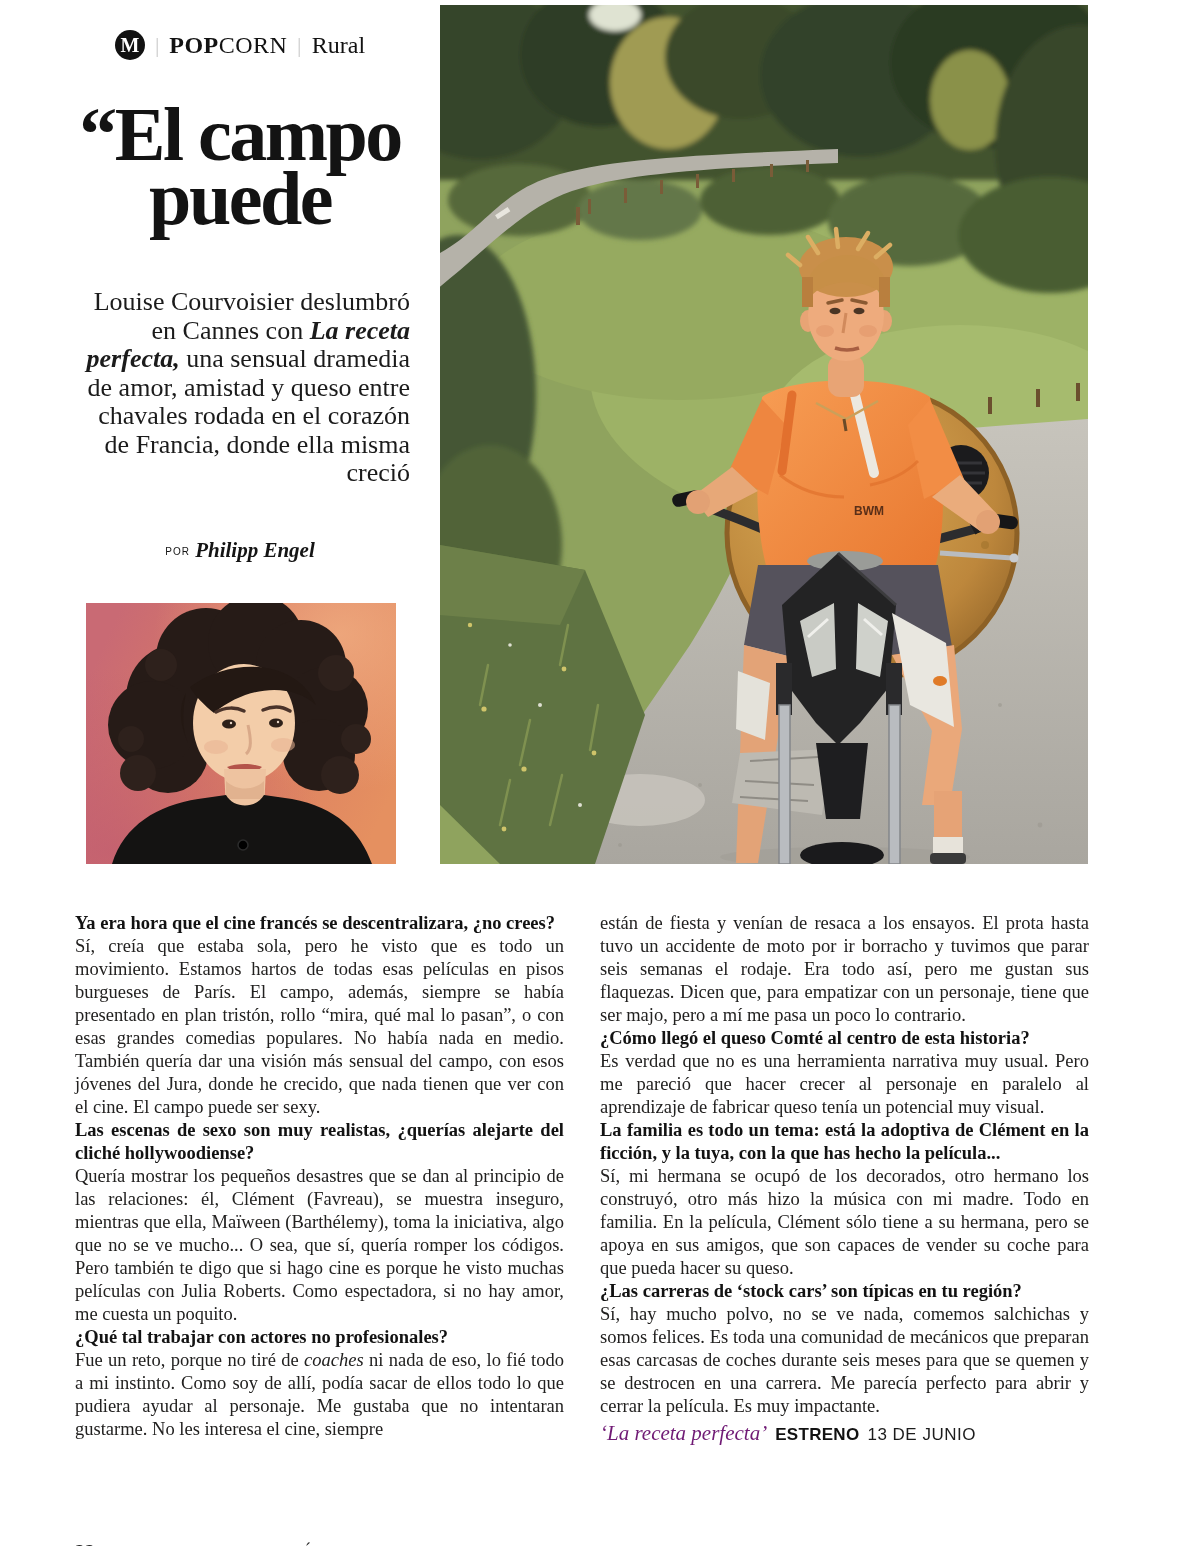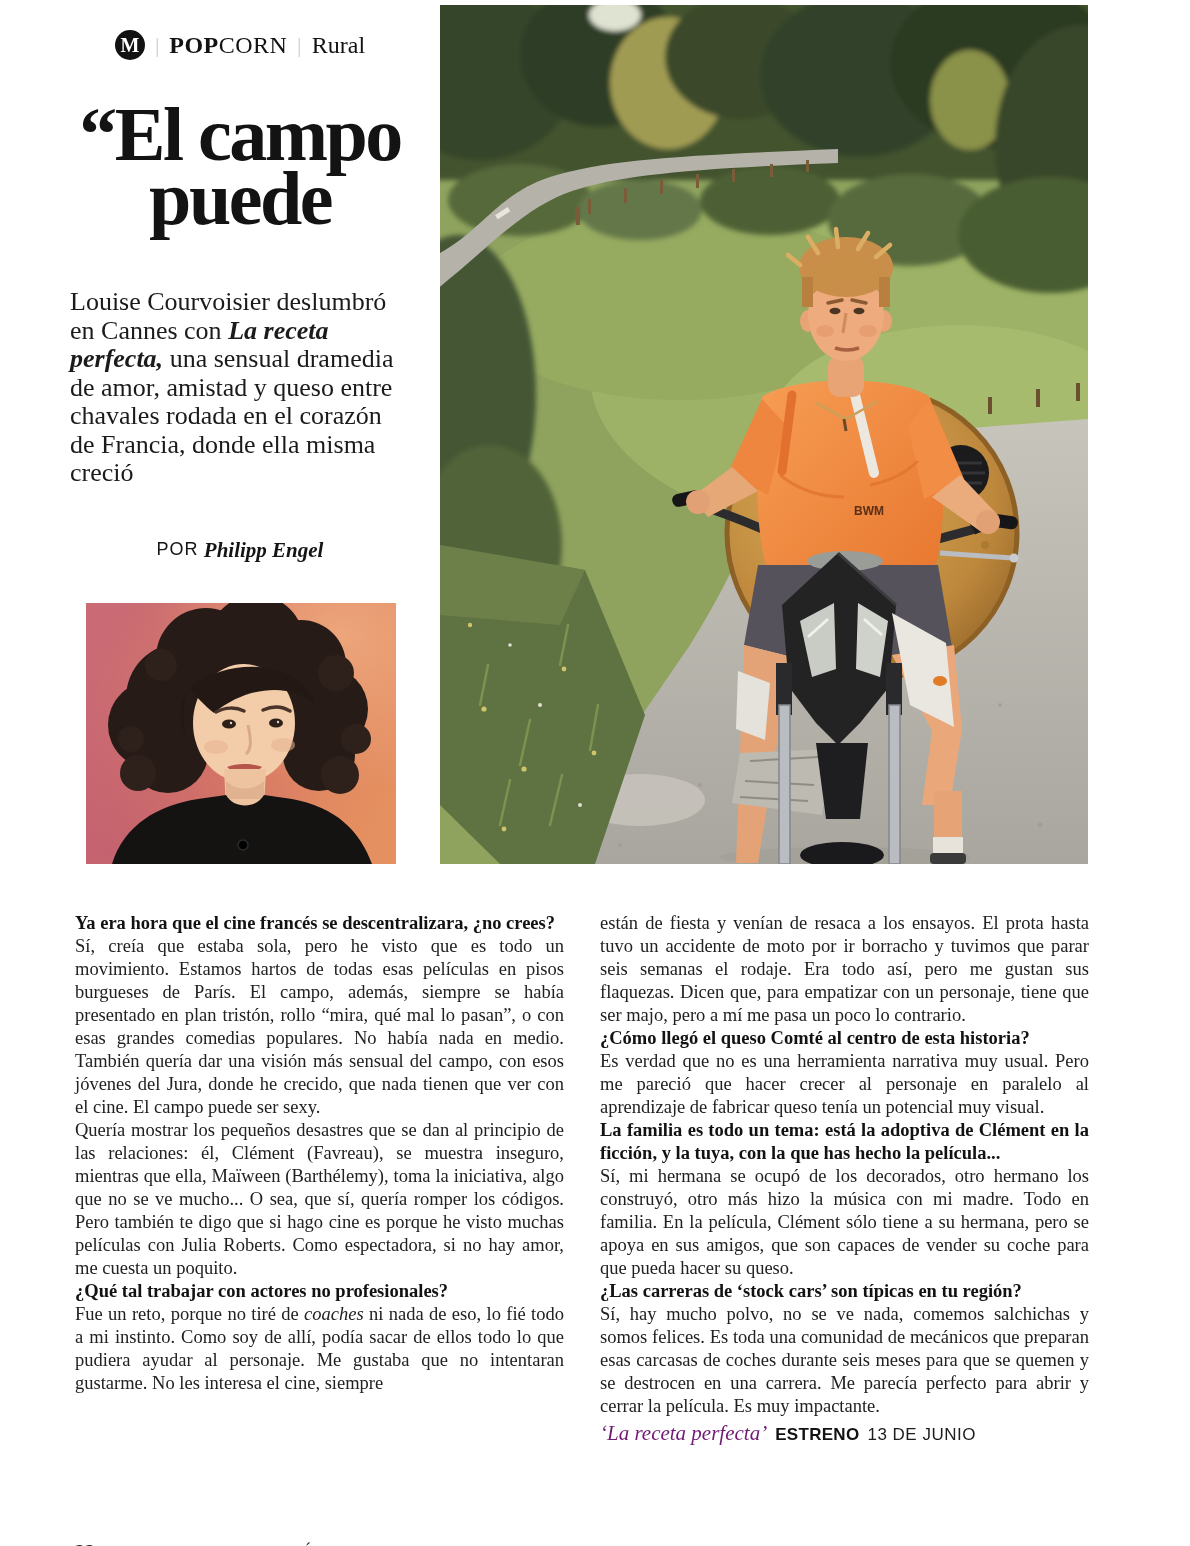--- a/index.html
+++ b/index.html
@@ -16,27 +16,27 @@
   .kicker .bar{color:#9a9a9a;font-weight:300;font-size:22px;transform:scaleX(.5);}
   .kicker .brand{font-size:24px;letter-spacing:.5px;color:#121212;}
   .kicker .brand b{font-weight:bold;}
   .kicker .section{font-size:24px;color:#121212;}
 
   
   .headline{left:48px;top:102px;width:384px;text-align:center;
     font-weight:bold;font-size:76px;line-height:64px;letter-spacing:-2.5px;color:#131313;}
 
   
-  .standfirst{left:70px;top:288px;width:340px;text-align:left;
+  .standfirst{left:70px;top:288px;width:340px;text-align:right;
     font-size:26px;line-height:28.5px;color:#1b1b1b;}
   .standfirst .title{font-weight:bold;font-style:italic;}
 
   
   .byline{left:70px;top:538px;width:340px;text-align:center;font-size:21px;color:#141414;}
-  .byline .por{font-family:"Liberation Sans",sans-serif;font-size:18px;letter-spacing:1px;vertical-align:2px;}
+  .byline .por{font-family:"Liberation Sans",sans-serif;font-size:10px;letter-spacing:1px;vertical-align:2px;}
   .byline .author{font-weight:bold;font-style:italic;}
 
   
   .portrait{left:86px;top:603px;width:310px;height:261px;}
   .main-photo{left:440px;top:5px;width:648px;height:859px;}
   .portrait svg,.main-photo svg{display:block;width:100%;height:100%;}
 
   
   .col{top:912px;width:489px;font-size:18.5px;line-height:23px;text-align:justify;color:#222120;
        hyphens:auto;-webkit-hyphens:auto;}
@@ -353,20 +353,21 @@
 
     <path d="M452,608 L506,638 L514,722 L470,700 Z" fill="#e9e7e0"></path>
     <path d="M298,666 L330,678 L325,735 L296,724 Z" fill="#e4e2da"></path>
     <ellipse cx="500" cy="676" rx="7" ry="5" fill="#e07b28"></ellipse>
   </svg>
 </div>
 
 <div class="abs col col-left">
   <p class="q">Ya era hora que el cine francés se descentralizara, ¿no crees?</p>
   <p class="a">Sí, creía que estaba sola, pero he visto que es todo un movimiento. Estamos hartos de todas esas películas en pisos burgueses de París. El campo, además, siempre se había presentado en plan tristón, rollo “mira, qué mal lo pasan”, o con esas grandes comedias populares. No había nada en medio. También quería dar una visión más sensual del campo, con esos jóvenes del Jura, donde he crecido, que nada tienen que ver con el cine. El campo puede ser sexy.</p>
+  <p class="q">Las escenas de sexo son muy realistas, ¿querías alejarte del cliché hollywoodiense?</p>
   <p class="a">Quería mostrar los pequeños desastres que se dan al principio de las relaciones: él, Clément (Favreau), se muestra inseguro, mientras que ella, Maïween (Barthélemy), toma la iniciativa, algo que no se ve mucho... O sea, que sí, quería romper los códigos. Pero también te digo que si hago cine es porque he visto muchas películas con Julia Roberts. Como espectadora, si no hay amor, me cuesta un poquito.</p>
   <p class="q">¿Qué tal trabajar con actores no profesionales?</p>
   <p class="a"><span>Fue un reto, porque no tiré de </span><span class="em">coaches</span><span> ni nada de eso, lo fié todo a mi instinto. Como soy de allí, podía sacar de ellos todo lo que pudiera ayudar al personaje. Me gustaba que no intentaran gustarme. No les interesa el cine, siempre</span></p>
 </div>
 
 <div class="abs col col-right">
   <p class="a">están de fiesta y venían de resaca a los ensayos. El prota hasta tuvo un accidente de moto por ir borracho y tuvimos que parar seis semanas el rodaje. Era todo así, pero me gustan sus flaquezas. Dicen que, para empatizar con un personaje, tiene que ser majo, pero a mí me pasa un poco lo contrario.</p>
   <p class="q">¿Cómo llegó el queso Comté al centro de esta historia?</p>
   <p class="a">Es verdad que no es una herramienta narrativa muy usual. Pero me pareció que hacer crecer al personaje en paralelo al aprendizaje de fabricar queso tenía un potencial muy visual.</p>
   <p class="q">La familia es todo un tema: está la adoptiva de Clément en la ficción, y la tuya, con la que has hecho la película...</p>

